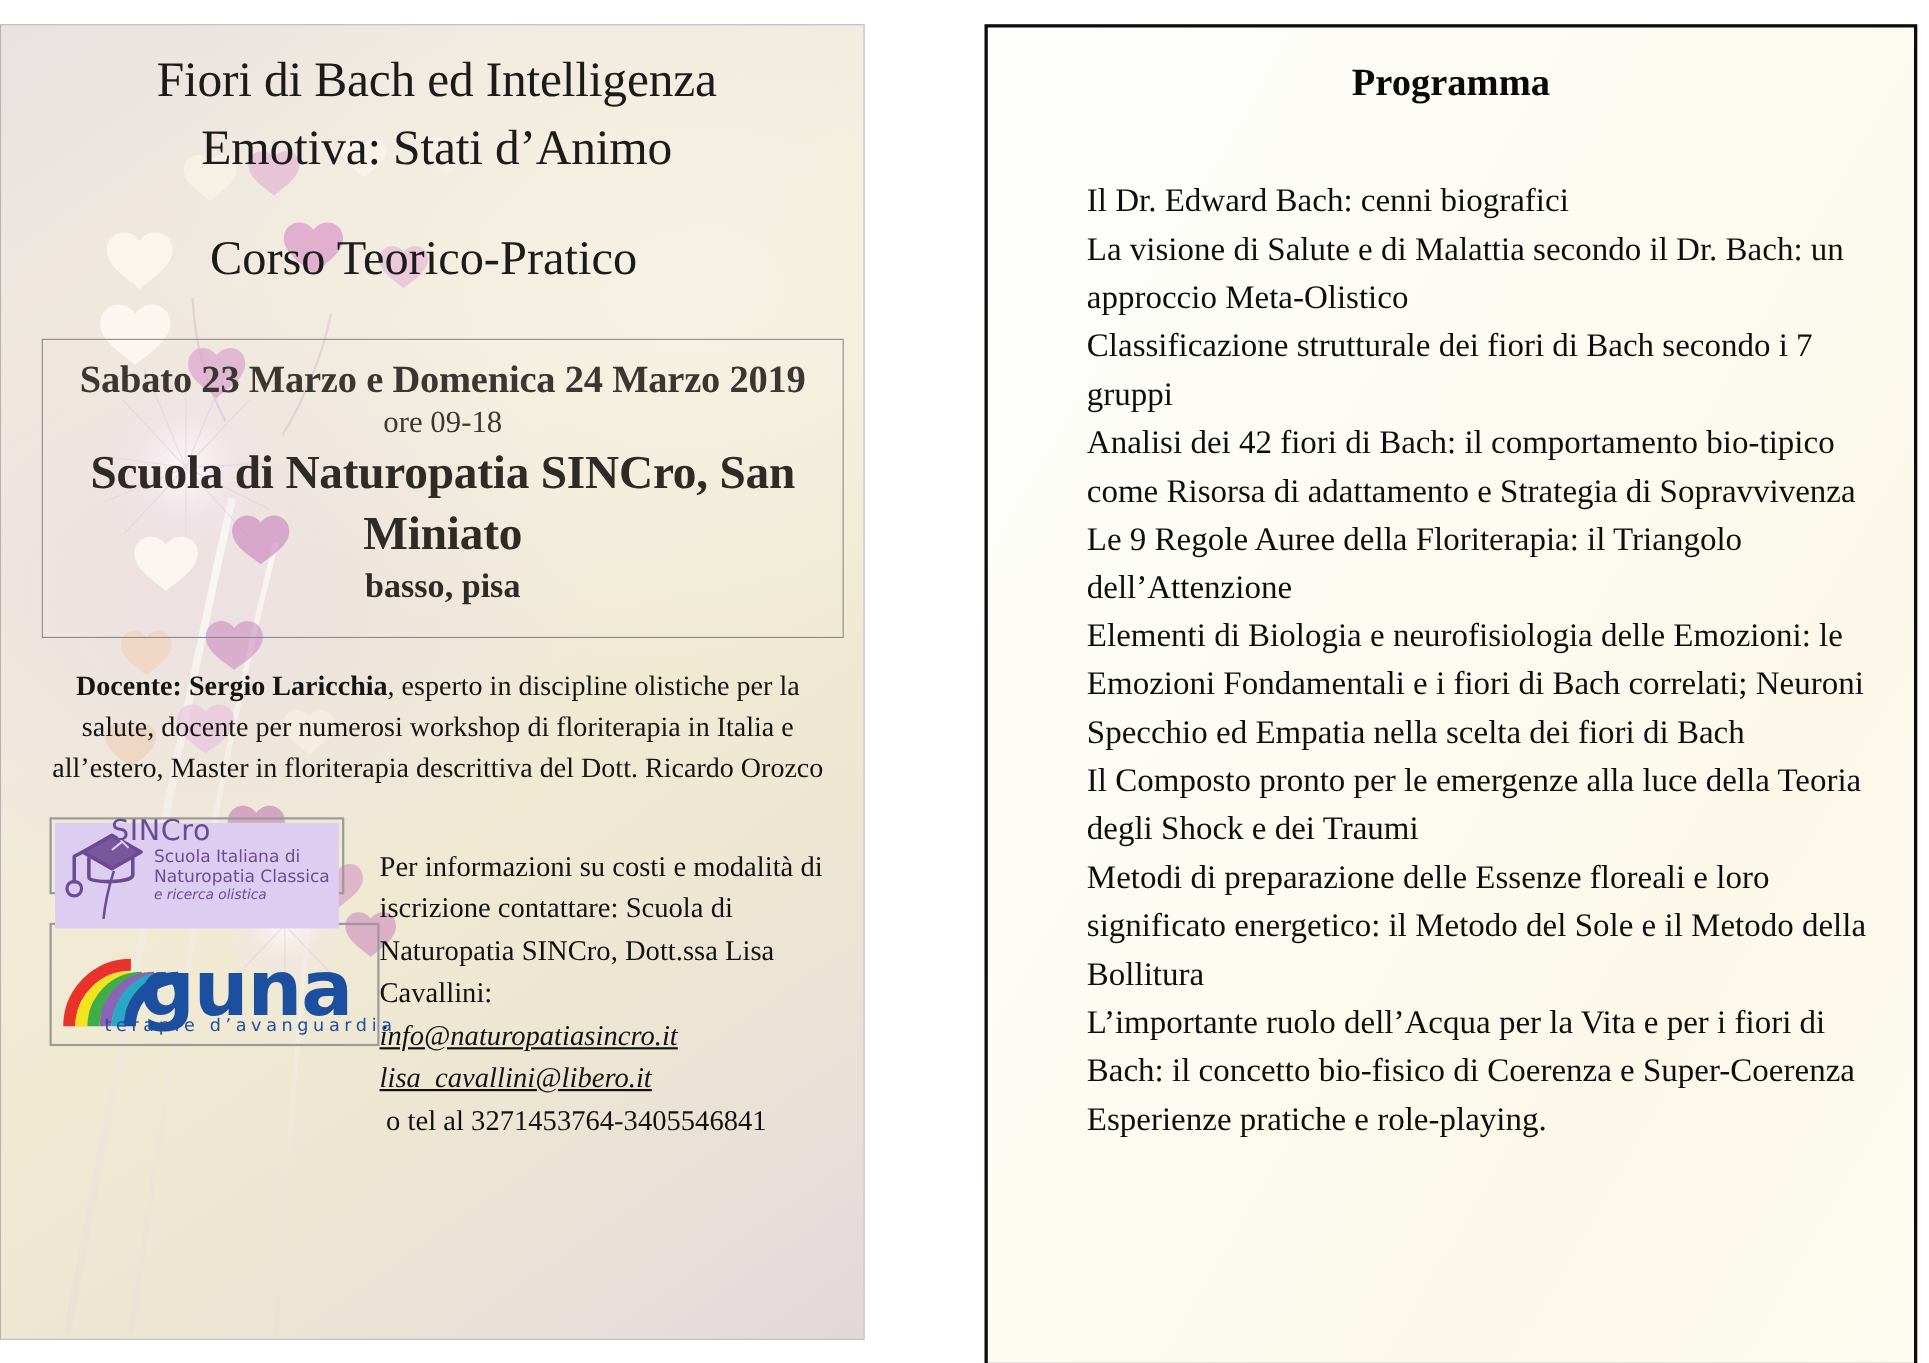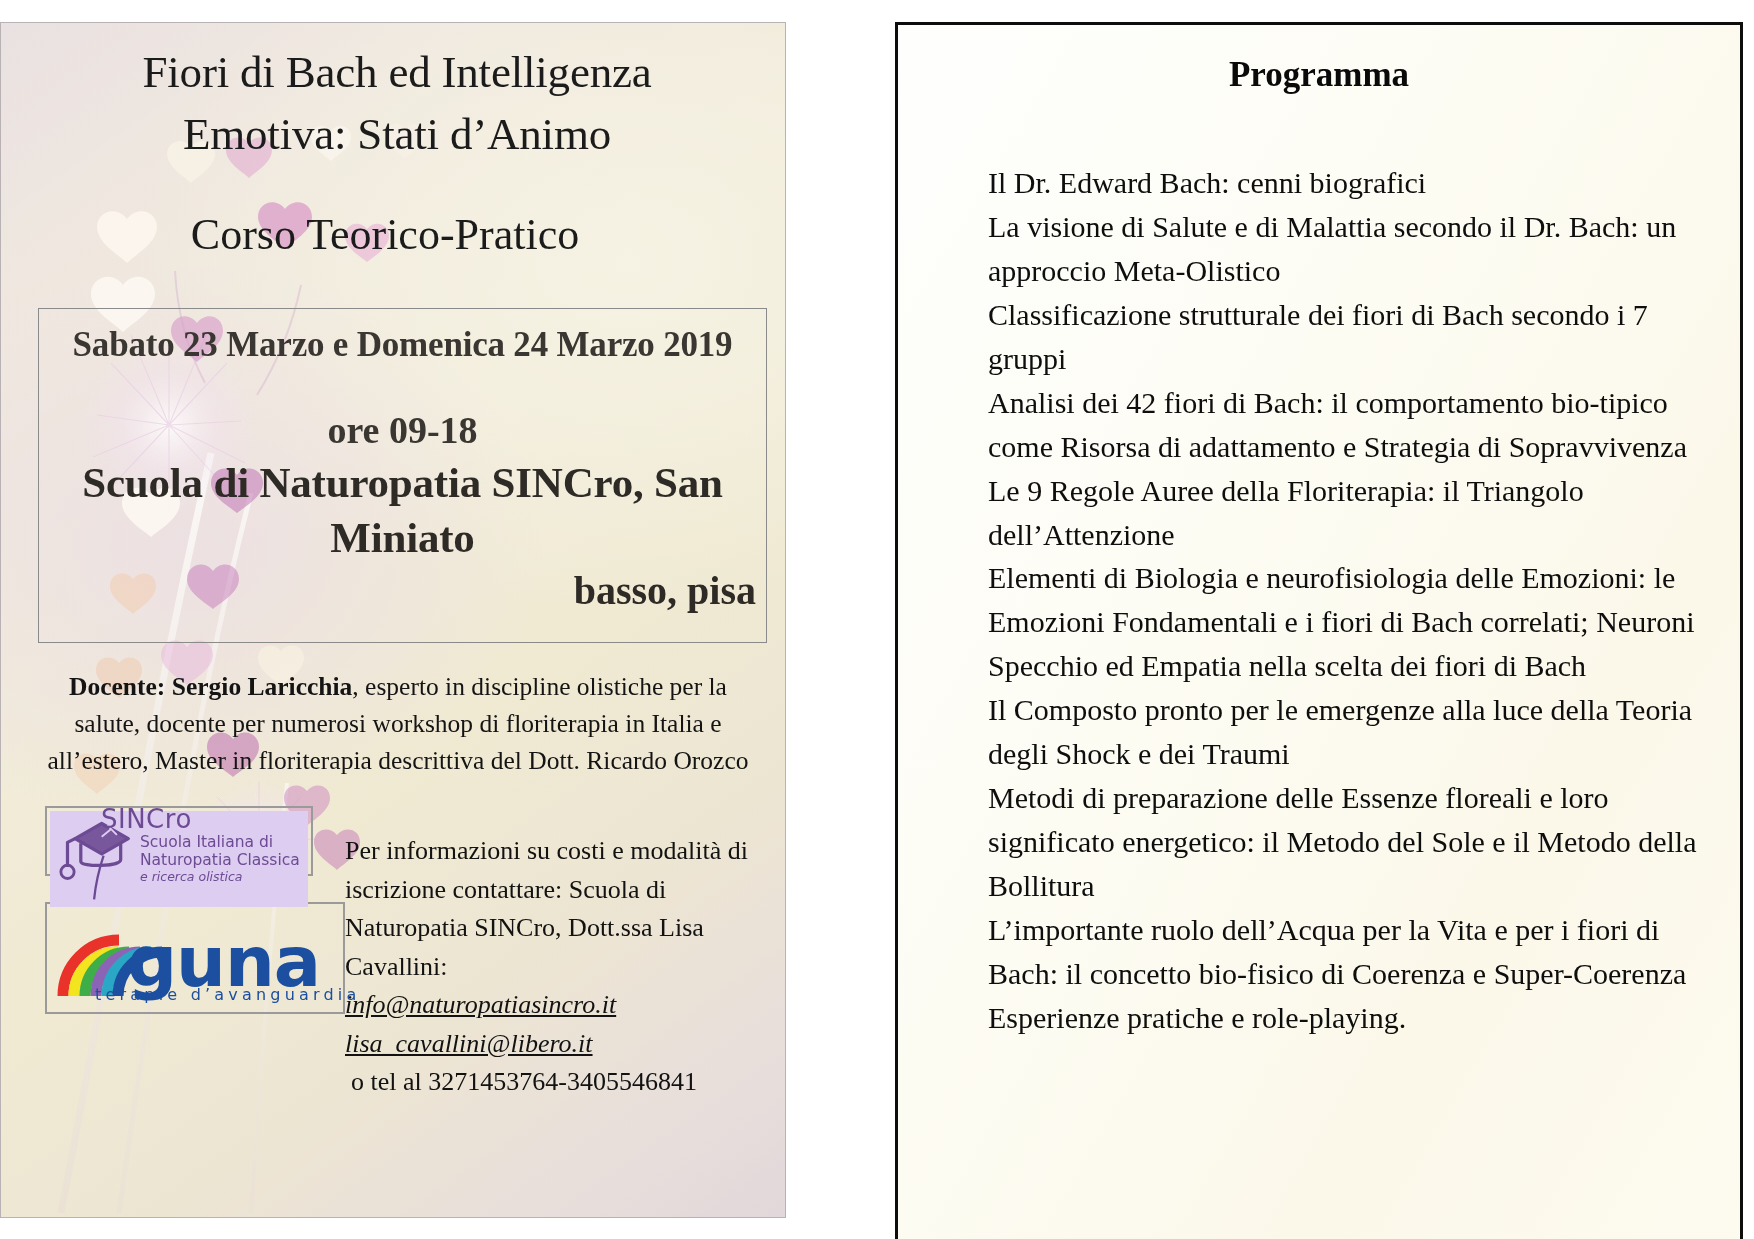--- a/index.html
+++ b/index.html
@@ -82,39 +82,37 @@
     text-align: center;
   }
   .datebox .ln1 {
     font-size: 35px;
     font-weight: bold;
     color: #3a3632;
     line-height: 1.25;
     letter-spacing: -0.2px;
   }
   .datebox .ln2 {
-    font-size: 38px;
-    font-weight: bold;
+    font-size: 28px;
+    font-weight: normal;
     color: #3a3632;
     line-height: 1.3;
-    margin-top: 39px;
   }
   .datebox .ln3 {
     font-size: 43px;
     font-weight: bold;
     color: #2e2b27;
     line-height: 1.28;
     letter-spacing: -0.2px;
   }
   .datebox .ln4 {
-    font-size: 40px;
+    font-size: 31px;
     font-weight: bold;
     color: #2e2b27;
     line-height: 1.28;
-    text-align: right;
   }
 
   .docente {
     margin: 26px 34px 0 44px;
     text-align: center;
     font-size: 25.5px;
     line-height: 1.45;
     color: #141414;
   }
   .docente b { font-weight: bold; }

